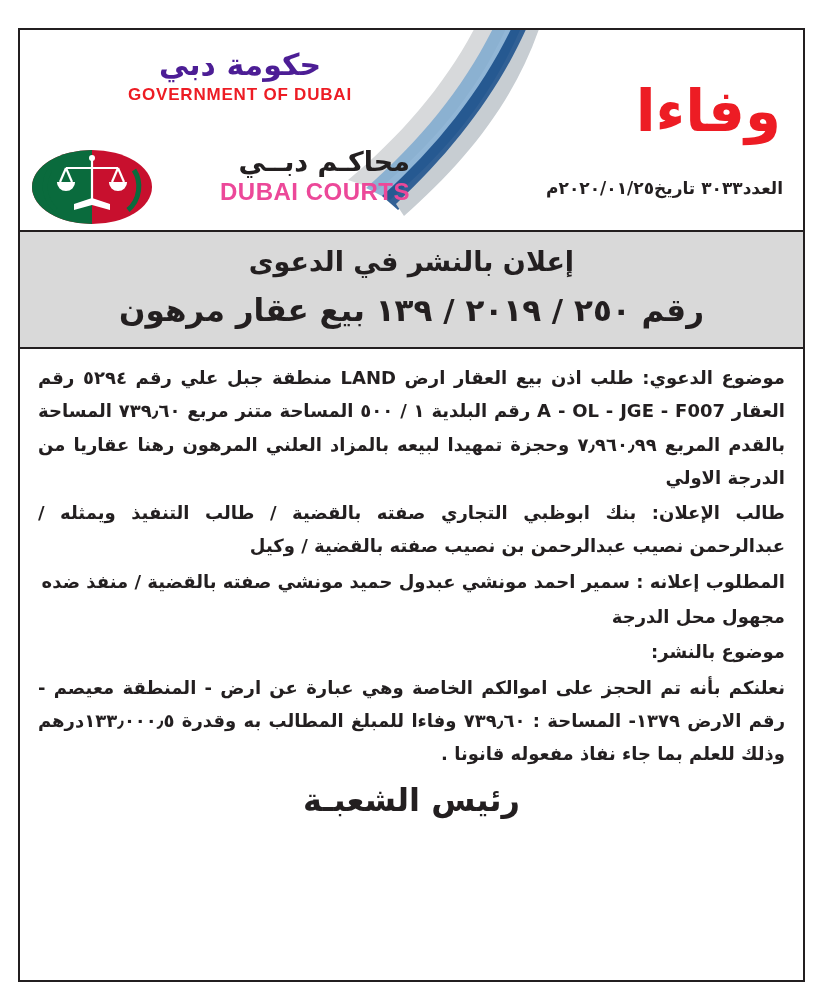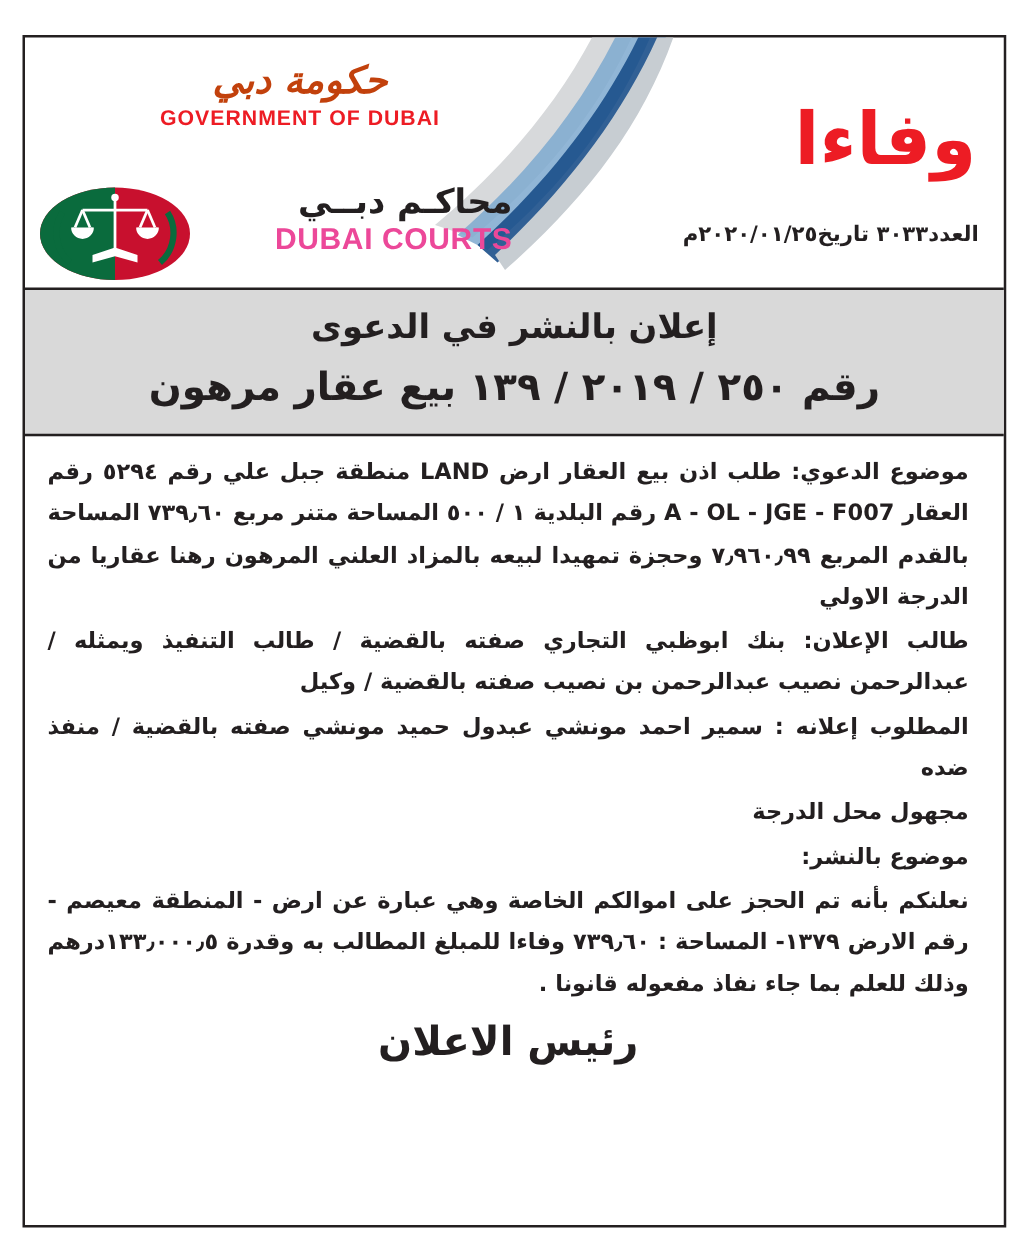--- a/index.html
+++ b/index.html
@@ -70,23 +70,22 @@
     position: absolute;
     top: 18px;
     left: 60px;
     width: 320px;
     text-align: center;
   }
   .gov-arabic {
     font-family: "DejaVu Sans", sans-serif;
     font-size: 30px;
     font-weight: bold;
-    color: #c2410c;
+    color: #4c1d95;
     line-height: 1.1;
-    font-style: italic;
   }
   .gov-english {
     font-family: "Liberation Sans", sans-serif;
     font-size: 17px;
     font-weight: bold;
     letter-spacing: 0.8px;
     color: #ed1c24;
     margin-top: 4px;
   }
   .courts-block {
@@ -136,21 +135,21 @@
   .title-line2 {
     font-family: "DejaVu Sans", sans-serif;
     font-weight: bold;
     font-size: 31px;
     color: #231f20;
     line-height: 1.5;
     margin-top: 4px;
   }
   
   .body-text {
-    padding: 12px 28px 6px 18px;
+    padding: 12px 18px 6px 18px;
     direction: rtl;
     text-align: right;
   }
   .para {
     font-family: "DejaVu Sans", sans-serif;
     font-weight: bold;
     font-size: 18px;
     color: #231f20;
     line-height: 1.85;
     margin: 0 0 2px 0;
@@ -227,17 +226,17 @@
       <div class="title-line2">رقم ٢٥٠ / ٢٠١٩ / ١٣٩ بيع عقار مرهون</div>
     </div>
 
     <div class="body-text">
       <p class="para">موضوع الدعوي: طلب اذن بيع العقار ارض LAND منطقة جبل علي رقم ٥٢٩٤ رقم العقار A - OL - JGE - F007 رقم البلدية ١ / ٥٠٠ المساحة متنر مربع ٧٣٩٫٦٠ المساحة بالقدم المربع ٧٫٩٦٠٫٩٩ وحجزة تمهيدا لبيعه بالمزاد العلني المرهون رهنا عقاريا من الدرجة الاولي</p>
       <p class="para">طالب الإعلان: بنك ابوظبي التجاري  صفته بالقضية / طالب التنفيذ ويمثله / عبدالرحمن نصيب عبدالرحمن بن نصيب  صفته بالقضية / وكيل</p>
       <p class="para">المطلوب إعلانه : سمير احمد مونشي عبدول حميد مونشي  صفته بالقضية / منفذ ضده</p>
       <p class="para nojust">مجهول محل الدرجة</p>
       <p class="para nojust">موضوع بالنشر:</p>
       <p class="para">نعلنكم بأنه تم الحجز على اموالكم الخاصة وهي عبارة عن ارض - المنطقة معيصم  - رقم الارض ١٣٧٩- المساحة : ٧٣٩٫٦٠ وفاءا للمبلغ المطالب به وقدرة ١٣٣٫٠٠٠٫٥درهم وذلك للعلم بما جاء نفاذ مفعوله قانونا .</p>
-      <div class="signature">رئيس الاعلان</div>
+      <div class="signature">رئيس الشعبـة</div>
     </div>
 
   </div>
 </div>
 
 </body></html>

